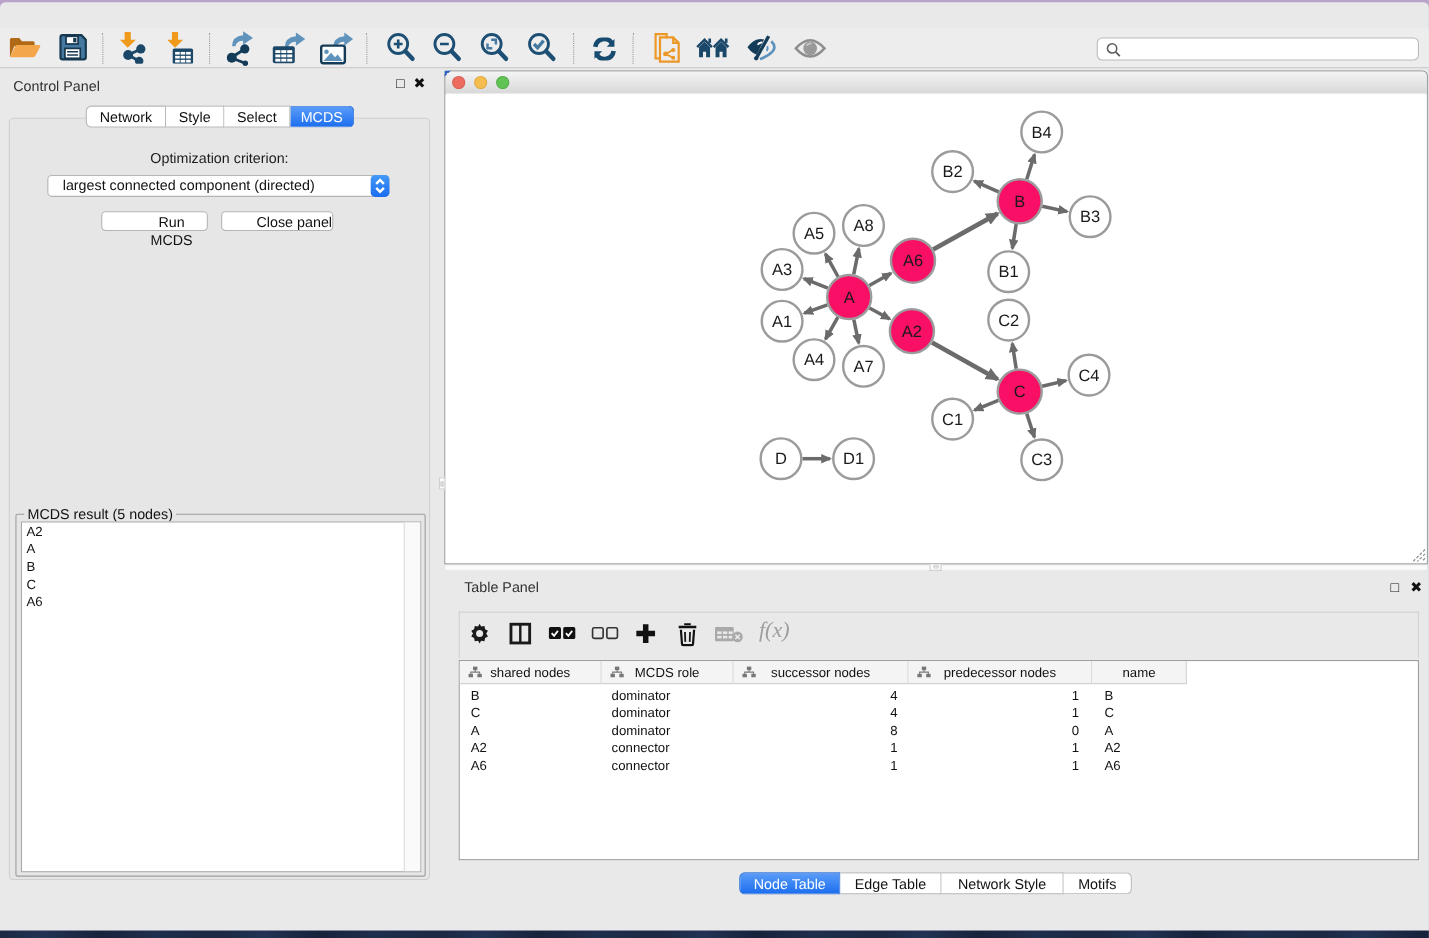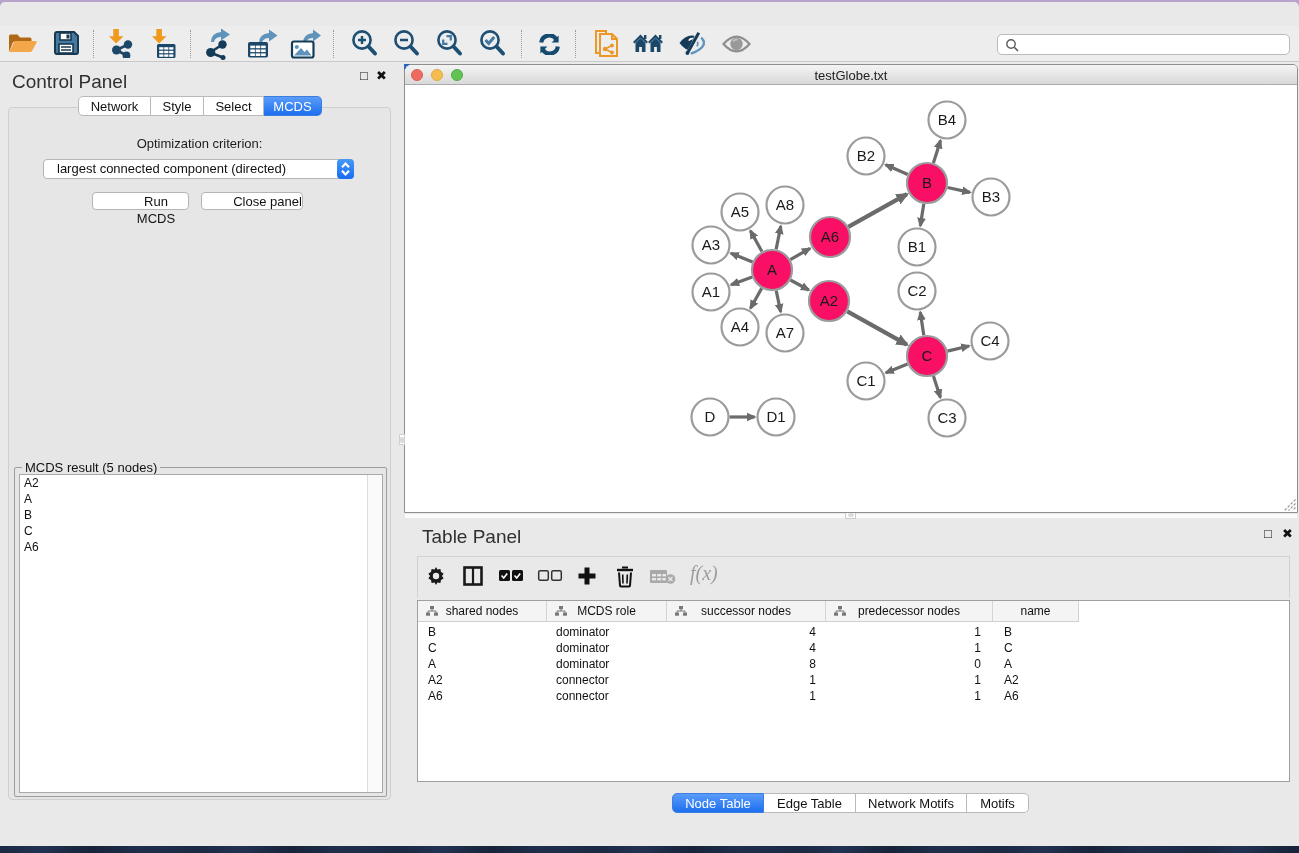--- a/index.html
+++ b/index.html
@@ -17,21 +17,21 @@
 .tbi { position:absolute; top:0; }
 
 
 #statusbar { position:absolute; left:0; top:809px; width:1299px; height:37px; background:#ececec; border-top:1px solid #c2c2c2; }
 #memorybtn { position:absolute; right:9px; top:11px; width:74px; height:22px; background:#fdfdfd; border:1px solid #b4b4b4; border-radius:4px; font-size:11px; color:#222; text-align:center; line-height:20px; }
 #memorybtn .dot { display:inline-block; width:10px; height:10px; border-radius:50%; background:#1b9a3c; vertical-align:-1px; margin-right:4px; }
 #listbtn { position:absolute; left:11px; top:11px; width:26px; height:23px; background:#f6f6f6; border:1px solid #ababab; border-radius:4px; }
 
 
 #cpanel { position:absolute; left:0; top:59px; width:399px; height:691px; }
-.ptitle { position:absolute; left:12px; top:10px; font-size:19px; color:#303030; }
+.ptitle { position:absolute; left:12px; top:10px; font-size:13px; color:#303030; }
 .wicons { position:absolute; top:7px; font-size:13px; color:#111; }
 .tabs4 { position:absolute; left:78px; top:35px; height:20px; display:flex; z-index:3; }
 .tab4 { height:20px; line-height:19px; text-align:center; font-size:13px; color:#111; background:#fff; border:1px solid #b9b9b9; border-left:none; }
 .tab4.first { border-left:1px solid #b9b9b9; border-radius:5px 0 0 5px; }
 .tab4.sel { background:linear-gradient(#5a9cf8,#1d6ff0); color:#fff; border-color:#3c7de0; border-radius:0 5px 5px 0; }
 #cp-body { position:absolute; left:8px; top:46px; width:383px; height:693px; background:#e6e6e6; border:1px solid #cfcfcf; border-radius:4px; }
 #optlabel { position:absolute; left:0; top:75px; width:399px; text-align:center; font-size:13px; color:#1c1c1c; }
 #combo { position:absolute; left:43px; top:98px; width:311px; height:20px; background:#fff; border:1px solid #b5b5b5; border-radius:4px; font-size:13px; color:#111; line-height:18px; padding-left:13px; }
 #combo .spin { position:absolute; right:-1px; top:-1px; width:17px; height:20px; background:linear-gradient(#459af7,#1a6cf0); border-radius:4px; }
 .btn { position:absolute; height:18px; background:#fff; border:1px solid #b5b5b5; border-radius:4px; font-size:13px; color:#111; text-align:center; line-height:17px;padding-left:31px; }
@@ -271,21 +271,20 @@
         <div class="sbar"></div>
       </div>
     </div>
   </div>
 
   <div id="netwin">
     <div id="nettitle">
       <div class="tl" style="left:6px; top:4px; width:12px; height:12px; background:#ed6b5f; border:1px solid #d95f54;"></div>
       <div class="tl" style="left:26px; top:4px; width:12px; height:12px; background:#f5bd4f; border:1px solid #e0ab43;"></div>
       <div class="tl" style="left:46px; top:4px; width:12px; height:12px; background:#61c354; border:1px solid #53ad47;"></div>
-      <div class="t-title">testGlobe.txt</div>
     </div>
     <div id="canvas">
       <svg id="gsvg" width="892" height="426" viewBox="0 0 892 426">
         <defs>
           <marker id="arr" viewBox="0 0 10 10" refX="8" refY="5" markerWidth="3.1" markerHeight="3.1" orient="auto-start-reverse">
             <path d="M0 0.6 L10 5 L0 9.4 z" fill="#6b6b6b"></path>
           </marker>
         </defs>
         <g stroke="#6b6b6b">
         <line x1="347.2" y1="191.1" x2="326.2" y2="198.7" stroke-width="3.2" marker-end="url(#arr)"></line>
@@ -488,21 +487,21 @@
       <div class="trow num" style="left:408px; top:87px; width:155px; text-align:right;">1</div>
       <div class="trow" style="left:586px; top:23px;">B</div>
       <div class="trow" style="left:586px; top:39px;">C</div>
       <div class="trow" style="left:586px; top:55px;">A</div>
       <div class="trow" style="left:586px; top:71px;">A2</div>
       <div class="trow" style="left:586px; top:87px;">A6</div>
     </div>
     <div class="tabs-b">
       <div class="tab4 first sel" style="width:92px; border-radius:5px 0 0 5px;">Node Table</div>
       <div class="tab4" style="width:92px;">Edge Table</div>
-      <div class="tab4" style="width:111px;">Network Motifs</div>
+      <div class="tab4" style="width:111px;">Network Style</div>
       <div class="tab4" style="width:62px; border-radius:0 5px 5px 0;">Motifs</div>
     </div>
   </div>
 
 </div>
 
 <svg class="abs" style="left:404px; top:64px; z-index:6;" width="6" height="6" viewBox="0 0 6 6">
     <path d="M0 0 H6 L3.7 2.3 H2.3 V3.7 L0 6 Z" fill="#2d62c0"></path>
   </svg>
 <div class="abs" style="left:399px; top:434px; width:6px; height:11px; background:#fdfdfd; border:1px solid #d0d0d0; z-index:5;">

